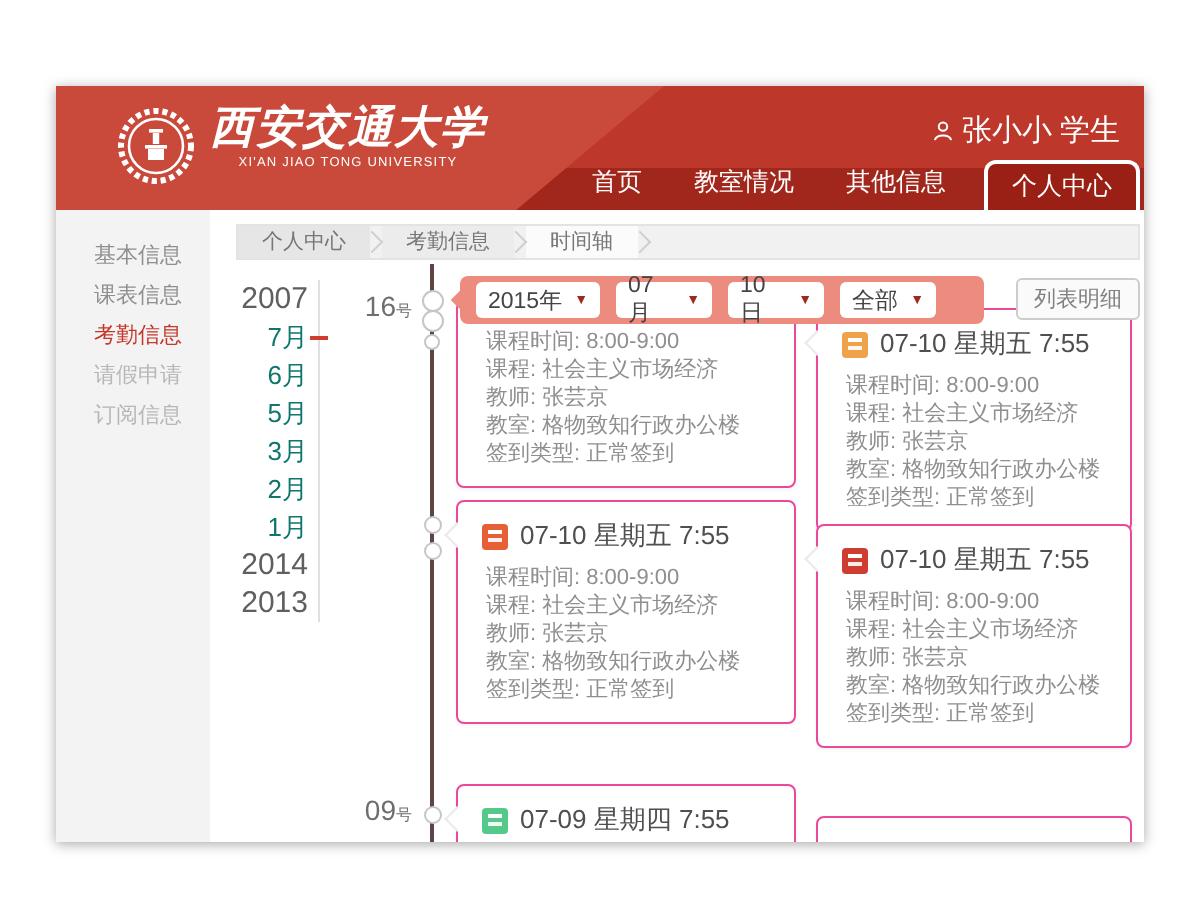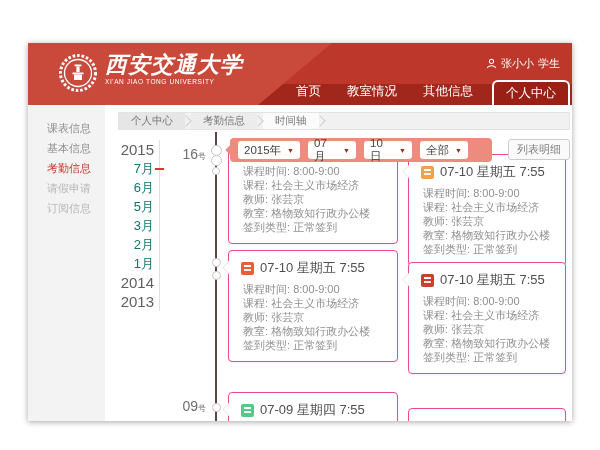--- a/index.html
+++ b/index.html
@@ -2,32 +2,32 @@
 <html><head>
 <meta charset="utf-8">
 <style>
   html,body{margin:0;padding:0;}
   body{background:#fff;font-family:"Liberation Sans","DejaVu Sans",sans-serif;}
   .canvas{position:relative;width:600px;height:450px;background:#ffffff;overflow:hidden;}
   .page{position:absolute;left:28px;top:43px;width:544px;height:378px;background:#fff;
         box-shadow:0 1px 6px rgba(0,0,0,.35);overflow:hidden;}
 
   
-  .topbar{position:relative;height:62px;background:#bd372a;overflow:hidden;}
+  .topbar{position:relative;height:62px;background:#bd372a;overflow:hidden;text-align:center;}
   .navstrip{position:absolute;left:0;bottom:0;width:100%;height:21px;background:#a1261b;}
   .diagonal{position:absolute;top:0;left:-44px;width:348px;height:62px;background:#c94a3b;
             transform:skewX(-50deg);transform-origin:top left;}
   .brand{position:absolute;left:30px;top:8px;display:flex;align-items:flex-start;z-index:3;}
   .logo{width:40px;height:40px;margin-top:2px;}
   .brand-text{margin-left:7px;color:#fff;}
   .cn-name{font-family:"DejaVu Serif",serif;font-style:italic;font-weight:bold;font-size:22px;
            line-height:26px;letter-spacing:1px;}
   .en-name{font-size:6.5px;letter-spacing:.6px;margin-top:1px;}
   .service{margin-left:12px;color:#fff;font-size:19px;font-weight:bold;margin-top:9px;letter-spacing:2px;}
-  .user{position:absolute;right:12px;top:13px;color:#fff;font-size:11px;display:flex;
+  .user{position:absolute;right:12px;top:13px;color:#fff;font-size:15px;display:flex;
         align-items:center;gap:4px;z-index:4;}
   .mainnav{position:absolute;right:2px;bottom:0;display:flex;align-items:flex-end;z-index:4;}
   .nav-item{color:#fff;font-size:12.5px;padding:0 13px 5px;cursor:default;}
   .nav-tab{background:#9a1f14;border:2px solid #fff;border-bottom:none;border-radius:6px 6px 0 0;
            color:#fff;font-size:12.5px;padding:3px 12px;margin-left:6px;}
 
   
   .pbody{position:relative;height:316px;}
   .sidebar{position:absolute;left:0;top:0;width:77px;height:100%;background:#f3f3f3;
            padding-top:13px;box-sizing:border-box;}
@@ -139,38 +139,38 @@
         <span class="nav-item">首页</span>
         <span class="nav-item">教室情况</span>
         <span class="nav-item">其他信息</span>
         <span class="nav-tab">个人中心</span>
       </div>
     </div>
 
     <div class="pbody">
 
       <div class="sidebar">
+        <div class="side-item">基本信息</div>
         <div class="side-item">课表信息</div>
-        <div class="side-item">基本信息</div>
         <div class="side-item active">考勤信息</div>
         <div class="side-item dim">请假申请</div>
         <div class="side-item dim">订阅信息</div>
       </div>
 
       <div class="breadcrumb">
         <span class="crumb c0">个人中心</span>
         <span class="crumb-sep"></span>
         <span class="crumb c1">考勤信息</span>
         <span class="crumb-sep"></span>
         <span class="crumb c2">时间轴</span>
         <span class="crumb-sep"></span>
       </div>
 
       <div class="scale">
-        <div class="scale-item year">2015</div>
+        <div class="scale-item year">2007</div>
         <div class="scale-item"><span>7月</span><span class="tick"></span></div>
         <div class="scale-item">6月</div>
         <div class="scale-item">5月</div>
         <div class="scale-item">3月</div>
         <div class="scale-item">2月</div>
         <div class="scale-item">1月</div>
         <div class="scale-item year">2014</div>
         <div class="scale-item year">2013</div>
       </div>
 

